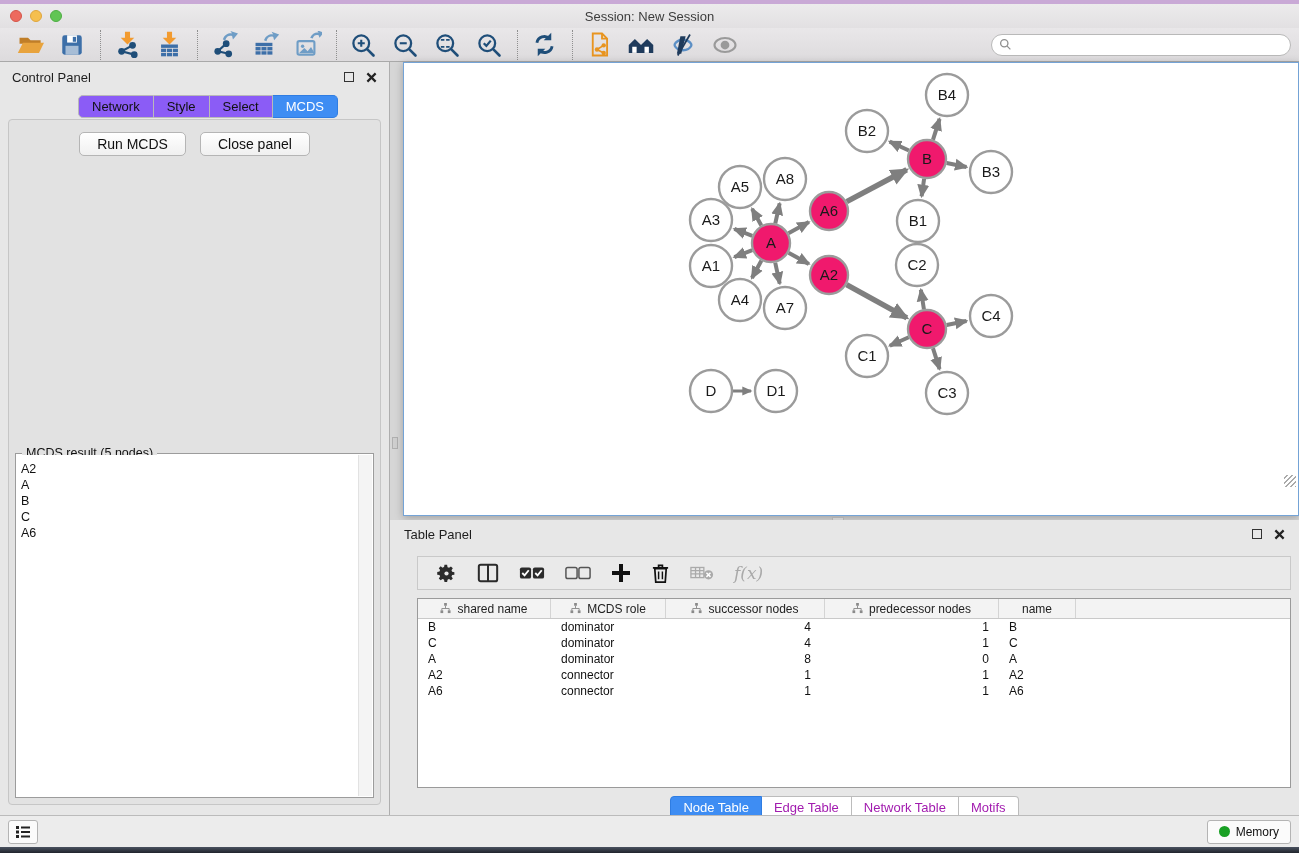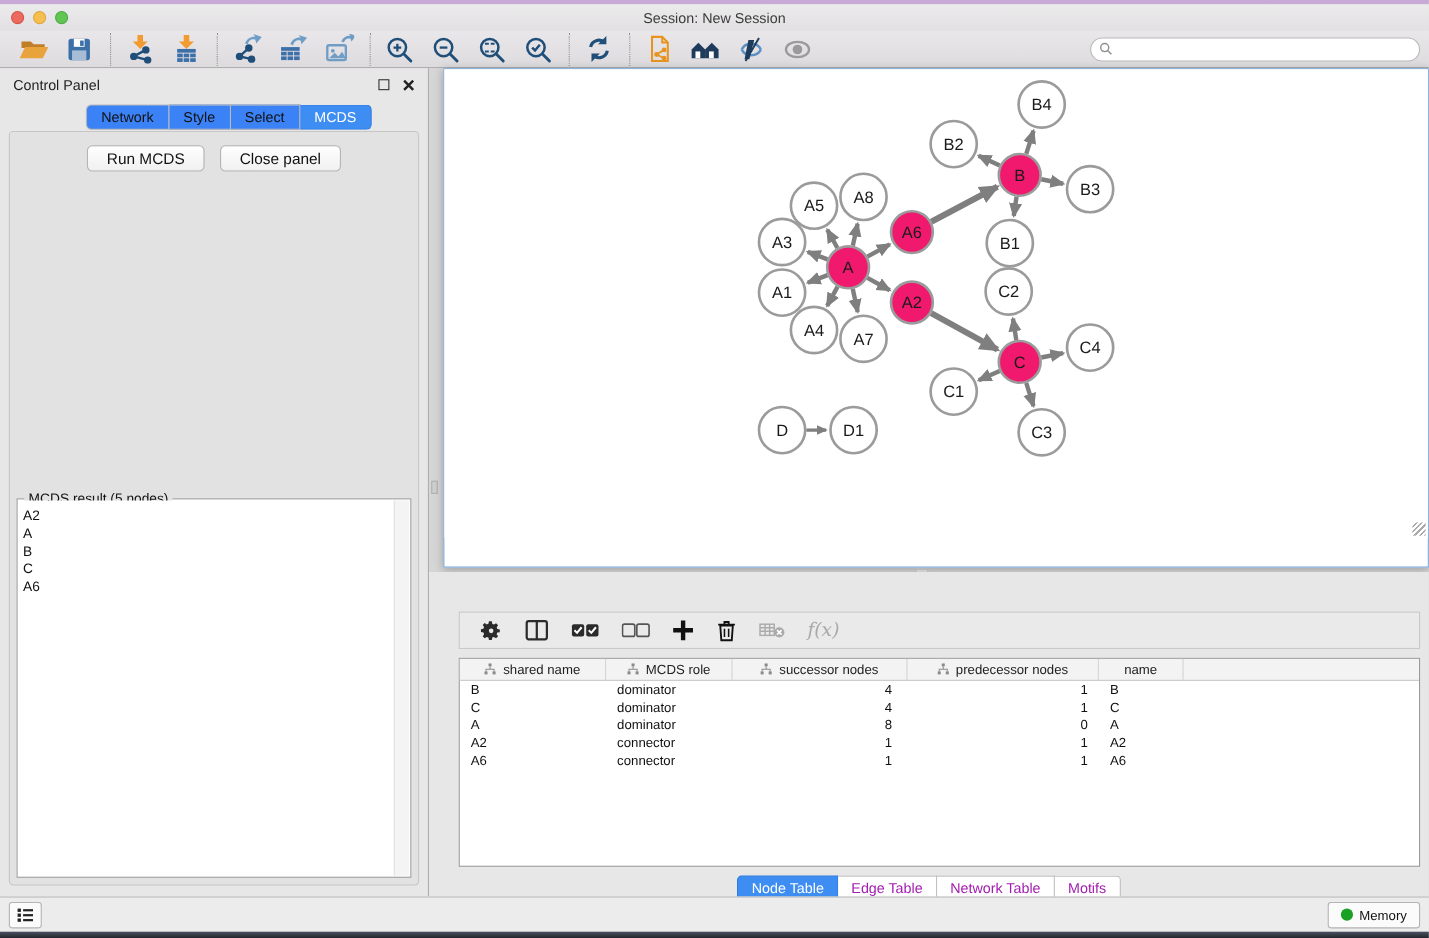--- a/index.html
+++ b/index.html
@@ -32,21 +32,21 @@
   
   .main { position:absolute; top:62px; left:0; width:1299px; height:753px; display:flex; }
 
   
   .control-panel { width:390px; height:753px; background:#e7e7e7; border-right:1px solid #aeaeae; position:relative; }
   .cp-header { height:30px; display:flex; align-items:center; padding:0 12px; }
   .cp-title { font-size:13px; color:#1e1e1e; }
   .panel-btns { margin-left:auto; display:flex; gap:12px; align-items:center; }
   .float-box { width:10px; height:10px; border:1.5px solid #333; }
   .cp-tabs { position:absolute; left:78px; top:33px; display:flex; }
-  .cp-tab { font-size:13px; padding:3px 13px; background:#3b82f6; border:1px solid #b9b9b9; border-left:none; color:#111; }
+  .cp-tab { font-size:13px; padding:3px 13px; background:#8b5cf6; border:1px solid #b9b9b9; border-left:none; color:#111; }
   .cp-tab:first-child { border-left:1px solid #b9b9b9; border-radius:5px 0 0 5px; }
   .cp-tab.active { background:#3e8df3; border-color:#2f7de2; color:#fff; border-radius:0 5px 5px 0; }
   .cp-inner { position:absolute; left:8px; right:8px; top:57px; bottom:10px; background:#e2e2e2;
               border:1px solid #c6c6c6; border-radius:4px; }
   .opt-label { text-align:center; margin-top:16px; font-size:13px; color:#111; }
   .select-box { margin:9px auto 0 auto; width:314px; height:23px; background:#fff; border:1px solid #b5b5b5;
                 border-radius:4px; display:flex; align-items:center; position:relative; }
   .select-box .sel-text { font-size:14px; padding-left:10px; color:#111; }
   .sel-stepper { position:absolute; right:0; top:-1px; width:20px; height:23px; border-radius:0 4px 4px 0;
                  background:linear-gradient(#71b1f6,#2f7be0); display:flex; align-items:center; justify-content:center; }
@@ -420,20 +420,29 @@
               <circle cx="372" cy="328" r="21" fill="#FFFFFF" stroke="#9b9b9b" stroke-width="2.4"></circle>
               <text x="372" y="328" text-anchor="middle" dy="0.35em" font-family="Liberation Sans, sans-serif" font-size="15" fill="#1a1a1a">D1</text>
             </g>
           </svg>
         <div class="resize-grip"></div>
       </div>
     </div>
     <div class="splitter-h"></div>
 
     <div class="table-panel">
+      <div class="tp-header">
+        <span class="tp-title">Table Panel</span>
+        <span class="panel-btns">
+          <span class="float-box"></span>
+          <svg width="11" height="11" viewBox="0 0 12 12">
+              <path stroke="#222" stroke-width="2.4" d="M1.5 1.5l9 9M10.5 1.5l-9 9"></path>
+            </svg>
+        </span>
+      </div>
       <div class="tp-toolbar">
         <span class="tpi">
           <svg width="21" height="21" viewBox="0 0 24 24">
               <path fill="#2b2b2b" d="M12 8a4 4 0 1 0 0 8 4 4 0 0 0 0-8zm9 5.5v-3l-2.6-.5a6.7 6.7 0 0 0-.7-1.7l1.5-2.2-2.1-2.1-2.2 1.5c-.5-.3-1.1-.5-1.7-.7L12.7 2h-3l-.5 2.6c-.6.2-1.2.4-1.7.7L5.3 3.8 3.2 5.9l1.5 2.2c-.3.5-.5 1.1-.7 1.7L1.4 10.3v3l2.6.5c.2.6.4 1.2.7 1.7l-1.5 2.2 2.1 2.1 2.2-1.5c.5.3 1.1.5 1.7.7l.5 2.6h3l.5-2.6c.6-.2 1.2-.4 1.7-.7l2.2 1.5 2.1-2.1-1.5-2.2c.3-.5.5-1.1.7-1.7z"></path>
               <circle cx="12" cy="12" r="2.4" fill="#eaeaea"></circle>
             </svg>
         </span>
         <span class="tpi">
           <svg width="22" height="22" viewBox="0 0 24 24">
               <rect x="2" y="3" width="20" height="18" rx="2" fill="none" stroke="#2b2b2b" stroke-width="2.2"></rect>

